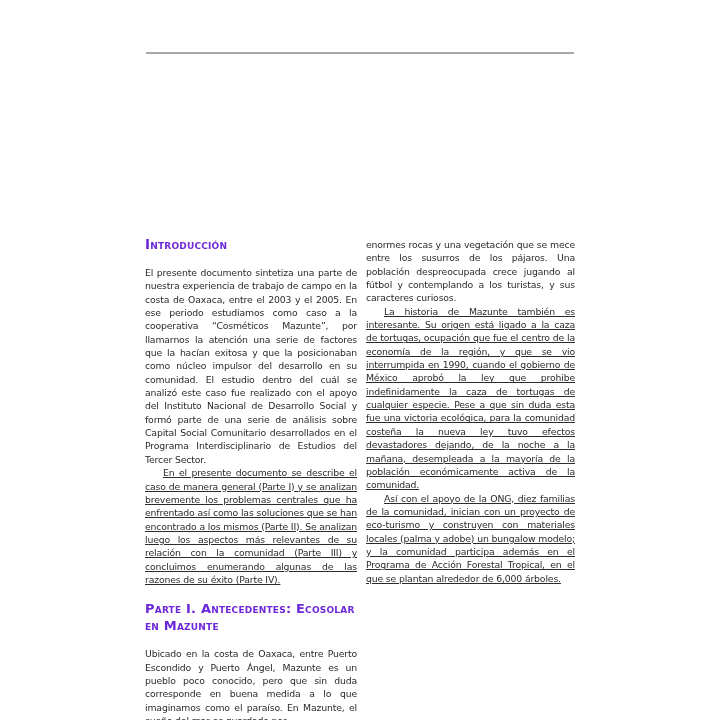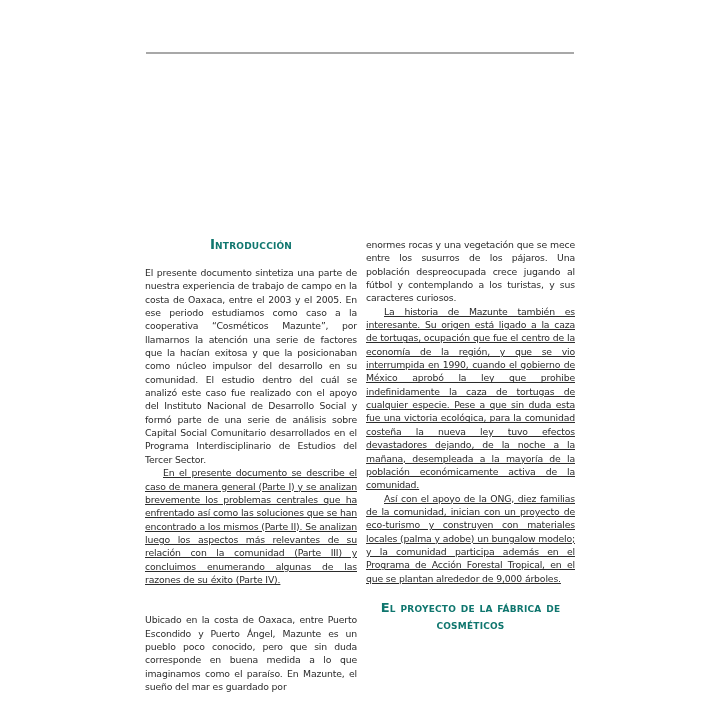--- a/index.html
+++ b/index.html
@@ -2,45 +2,45 @@
 <html><head>
   <meta charset="utf-8">
   <style>
     html, body { margin: 0; padding: 0; background: #ffffff; }
     body { width: 720px; height: 720px; position: relative; overflow: hidden;
            font-family: "DejaVu Sans", sans-serif; color: #2b2b2b; }
     .top-rule { position: absolute; left: 146px; top: 52px; width: 428px; height: 2px; background: #a8a8a8; }
     .col { position: absolute; top: 236px; width: 212px; }
     .col-left { left: 145px; }
     .col-right { left: 366px; width: 209px; top: 238px; }
-    .h { font-family: "DejaVu Sans", sans-serif; font-weight: bold; color: #0f766e;
-         font-variant: small-caps; font-size: 13px; line-height: 17px; letter-spacing: 0.2px; margin: 0; text-align: center; }
+    .h { font-family: "DejaVu Sans", sans-serif; font-weight: bold; color: #6d28d9;
+         font-variant: small-caps; font-size: 13px; line-height: 17px; letter-spacing: 0.2px; margin: 0; }
     .h1 { font-size: 13.5px; }
     p { margin: 0; font-size: 9.3px; line-height: 13.35px; text-align: justify; letter-spacing: -0.15px;
         hyphens: manual; }
     p.ind { text-indent: 18px; text-decoration: underline; }
     .gap-h-p { height: 13px; }
     .gap-p-h { height: 14px; }
   </style>
 </head>
 <body>
 
 <div class="top-rule"></div>
 
 <div class="col col-left">
   <h2 class="h h1">Introducción</h2>
   <div class="gap-h-p"></div>
   <p>El presente documento sintetiza una parte de nuestra experiencia de trabajo de campo en la costa de Oaxaca, entre el 2003 y el 2005. En ese periodo estudiamos como caso a la cooperativa “Cosméticos Mazunte”, por llamarnos la atención una serie de factores que la hacían exitosa y que la posicionaban como núcleo impulsor del desarrollo en su comunidad. El estudio dentro del cuál se analizó este caso fue realizado con el apoyo del Instituto Nacional de Desarrollo Social y formó parte de una serie de análisis sobre Capital Social Comunitario desarrollados en el Programa Interdisciplinario de Estudios del Tercer Sector.</p>
   <p class="ind">En el presente documento se describe el caso de manera general (Parte I) y se analizan brevemente los problemas centrales que ha enfrentado así como las soluciones que se han encontrado a los mismos (Parte II). Se analizan luego los aspectos más relevantes de su relación con la comunidad (Parte III) y concluimos enumerando algunas de las razones de su éxito (Parte IV).</p>
   <div class="gap-p-h"></div>
+  <h2 class="h">Parte I. Antecedentes: Ecosolar en Mazunte</h2>
   <div class="gap-h-p"></div>
   <p>Ubicado en la costa de Oaxaca, entre Puerto Escondido y Puerto Ángel, Mazunte es un pueblo poco conocido, pero que sin duda corresponde en buena medida a lo que imaginamos como el paraíso. En Mazunte, el sueño del mar es guardado por</p>
 </div>
 
 <div class="col col-right">
   <p>enormes rocas y una vegetación que se mece entre los susurros de los pájaros. Una población despreocupada crece jugando al fútbol y contemplando a los turistas, y sus caracteres curiosos.</p>
   <p class="ind">La historia de Mazunte también es interesante. Su origen está ligado a la caza de tortugas, ocupación que fue el centro de la economía de la región, y que se vio interrumpida en 1990, cuando el gobierno de México aprobó la ley que prohibe indefinidamente la caza de tortugas de cualquier especie. Pese a que sin duda esta fue una victoria ecológica, para la comunidad costeña la nueva ley tuvo efectos devastadores dejando, de la noche a la mañana, desempleada a la mayoría de la población económicamente activa de la comunidad.</p>
-  <p class="ind">Así con el apoyo de la ONG, diez familias de la comunidad, inician con un proyecto de eco-turismo y construyen con materiales locales (palma y adobe) un bungalow modelo; y la comunidad participa además en el Programa de Acción Forestal Tropical, en el que se plantan alrededor de 9,000 árboles.</p>
+  <p class="ind">Así con el apoyo de la ONG, diez familias de la comunidad, inician con un proyecto de eco-turismo y construyen con materiales locales (palma y adobe) un bungalow modelo; y la comunidad participa además en el Programa de Acción Forestal Tropical, en el que se plantan alrededor de 6,000 árboles.</p>
   <div class="gap-p-h"></div>
-  <h2 class="h">El proyecto de la fábrica de cosméticos</h2>
   <div class="gap-h-p"></div>
 
 </div>
 
 </body></html>

